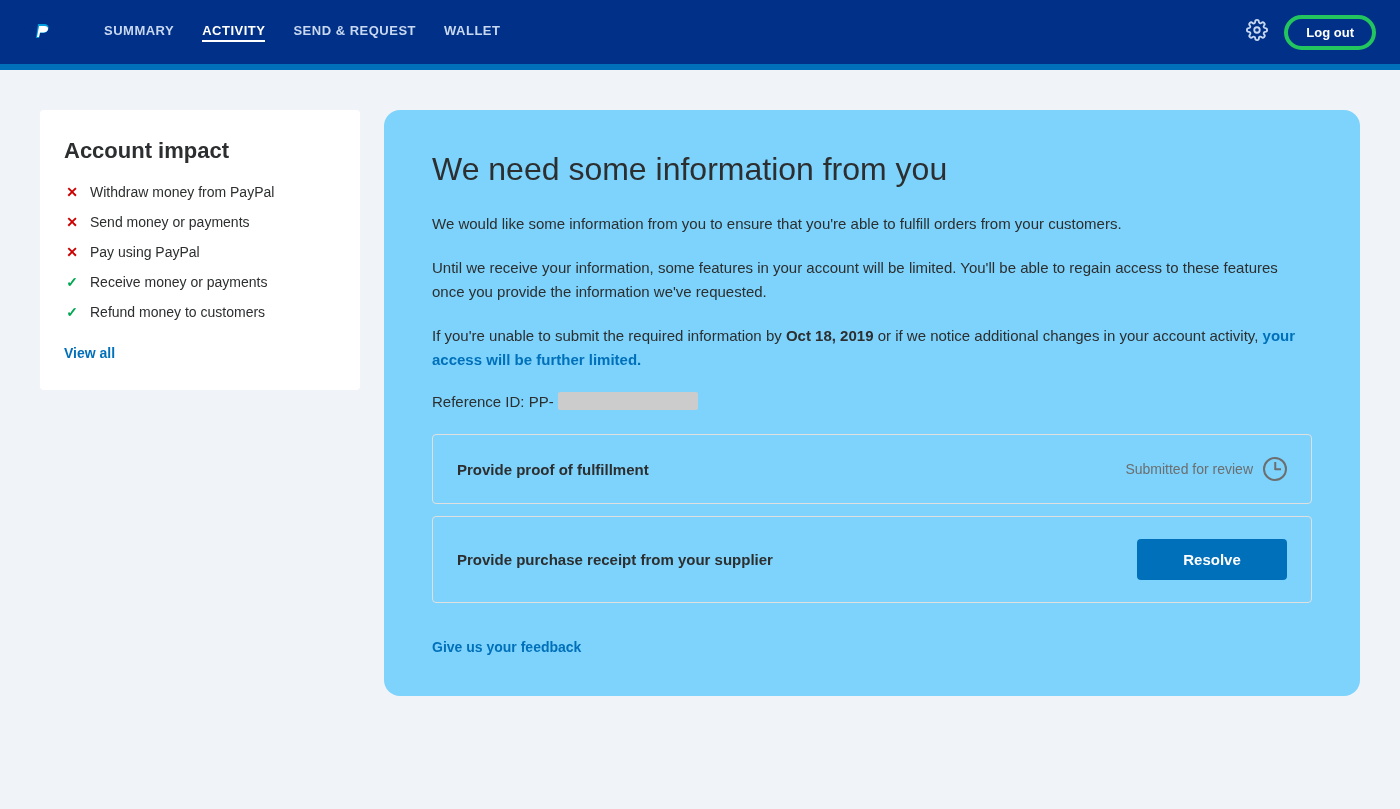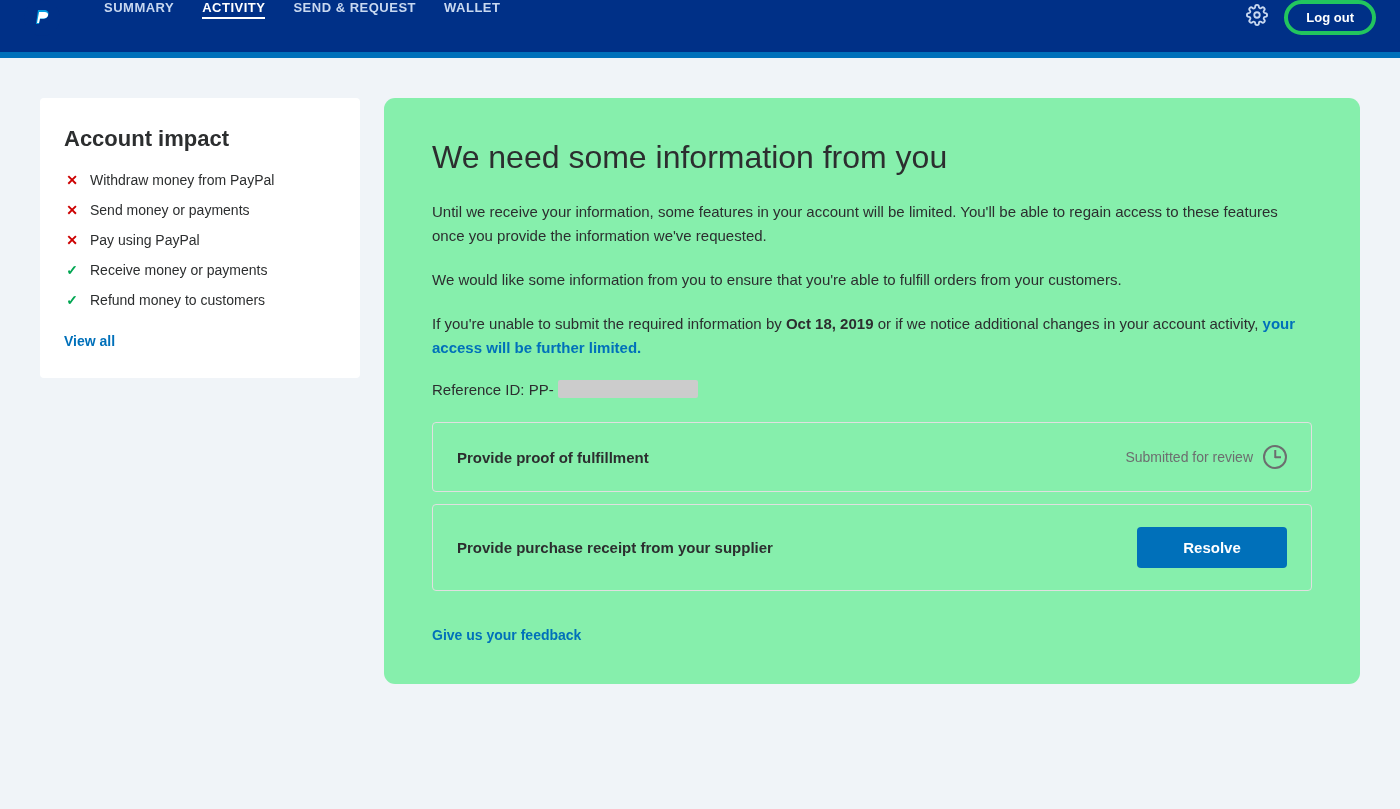--- a/index.html
+++ b/index.html
@@ -5,23 +5,23 @@
     * { box-sizing: border-box; margin: 0; padding: 0; }
     body {
       font-family: -apple-system, BlinkMacSystemFont, "Segoe UI", Helvetica, Arial, sans-serif;
       background: #f0f4f8;
       min-height: 809px;
     }
 
     
     nav {
       background: #003087;
-      height: 52px;
-      display: flex;
-      align-items: flex-start;
+      height: 64px;
+      display: flex;
+      align-items: center;
       padding: 0 24px;
       gap: 32px;
     }
     .nav-logo {
       width: 36px;
       height: 36px;
       margin-right: 12px;
     }
     .nav-links {
       display: flex;
@@ -124,22 +124,22 @@
     .view-all-link {
       color: #0070ba;
       font-size: 14px;
       font-weight: 600;
       cursor: pointer;
       text-decoration: none;
     }
 
     
     .right-panel {
-      background: #86efac;
-      border-radius: 11px;
+      background: #7dd3fc;
+      border-radius: 16px;
       padding: 40px 48px;
       flex: 1;
     }
     .main-title {
       font-size: 32px;
       font-weight: 300;
       color: #2c2e2f;
       margin-bottom: 24px;
       line-height: 1.2;
     }
@@ -311,22 +311,22 @@
       <li class="impact-item">
         <span class="icon-check">✓</span>
         <span>Refund money to customers</span>
       </li>
     </ul>
     <a class="view-all-link">View all</a>
   </div>
 
   <div class="right-panel">
     <h1 class="main-title">We need some information from you</h1>
+    <p class="info-text">We would like some information from you to ensure that you're able to fulfill orders from your customers.</p>
     <p class="info-text">Until we receive your information, some features in your account will be limited. You'll be able to regain access to these features once you provide the information we've requested.</p>
-    <p class="info-text">We would like some information from you to ensure that you're able to fulfill orders from your customers.</p>
     <p class="deadline-text">
       <span>If you're unable to submit the required information by </span><span class="deadline-bold">Oct 18, 2019</span><span> or if we notice additional changes in your account activity, </span><a class="deadline-link">your access will be further limited.</a>
     </p>
     <p class="ref-text">
       <span>Reference ID: PP-</span>
         <span class="ref-redacted"></span>
     </p>
 
     
     <div class="action-card">

